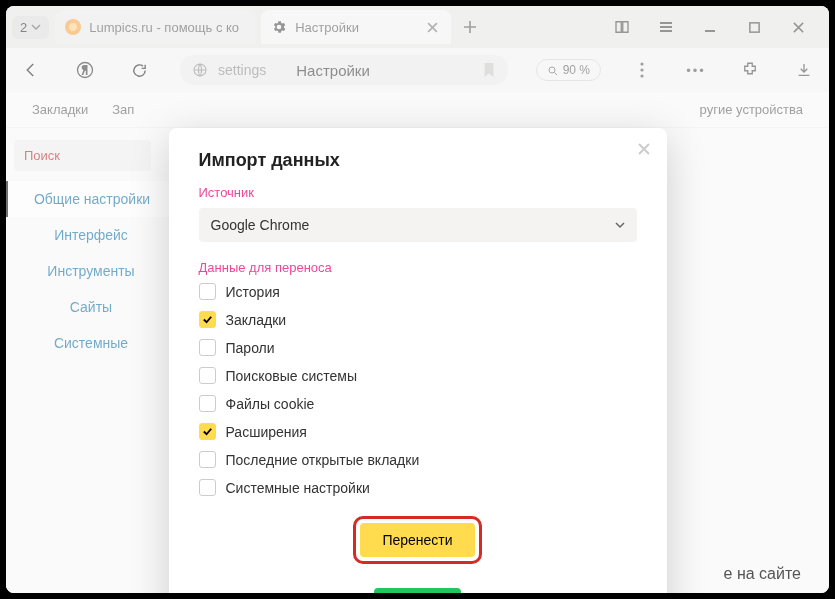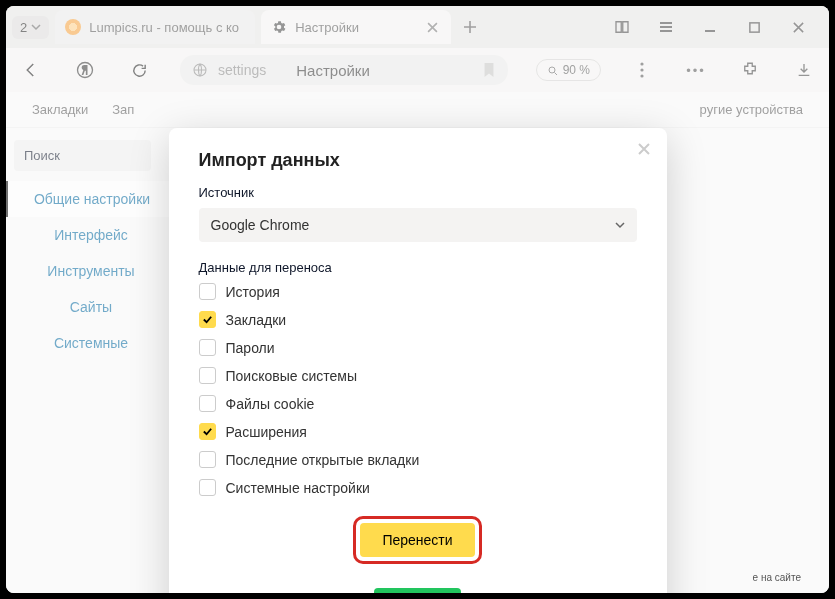--- a/index.html
+++ b/index.html
@@ -109,21 +109,21 @@
   }
   .sidebar {
     width: 170px;
     padding-top: 6px;
   }
   .search-box {
     margin: 6px 25px 10px 8px;
     background:#efefee;
     border-radius:4px;
     padding:8px 10px;
-    color:#0f172a;
+    color:#b91c1c;
     font-size:13px;
   }
   .side-item {
     padding: 10px 14px;
     font-size:14px;
     color:#0369a1;
     cursor:pointer;
     text-align:center;
   }
   .side-item.active {
@@ -145,21 +145,21 @@
     background:#fff;
     border-radius: 8px;
     box-shadow: 0 10px 40px rgba(0,0,0,0.18);
     padding: 22px 30px 28px 30px;
   }
   .modal-close {
     position:absolute; top:14px; right:16px;
     color:#ccc; font-size:18px; cursor:pointer;
   }
   .modal h2 { font-size:18px; font-weight:600; margin-bottom:14px; }
-  .modal .label { font-size:13px; color:#0f172a; margin-bottom:8px; }
+  .modal .label { font-size:13px; color:#ec4899; margin-bottom:8px; }
   .select {
     background:#f4f3f2;
     border-radius:4px;
     padding: 9px 12px;
     display:flex; justify-content:space-between; align-items:center;
     font-size:14px; color:#333;
     margin-bottom: 18px;
   }
   .check-list { display:flex; flex-direction:column; gap:11px; margin-bottom:20px; }
   .check-row { display:flex; align-items:center; gap:10px; font-size:14px; color:#333; }
@@ -198,21 +198,21 @@
     background:#22c55e;
     border:none;
     border-radius:4px;
     padding: 9px 18px;
     font-size:14px;
     cursor:pointer;
     color:#333;
   }
   .overlay-bottom-text {
     position:absolute; right:28px; bottom:10px;
-    font-size:10px; color:#555;
+    font-size:16px; color:#555;
   }
   svg { display:block; }
 </style>
 </head>
 <body>
 
 <div class="window">
 
   <div class="tabstrip">
     <div class="tab-count">

